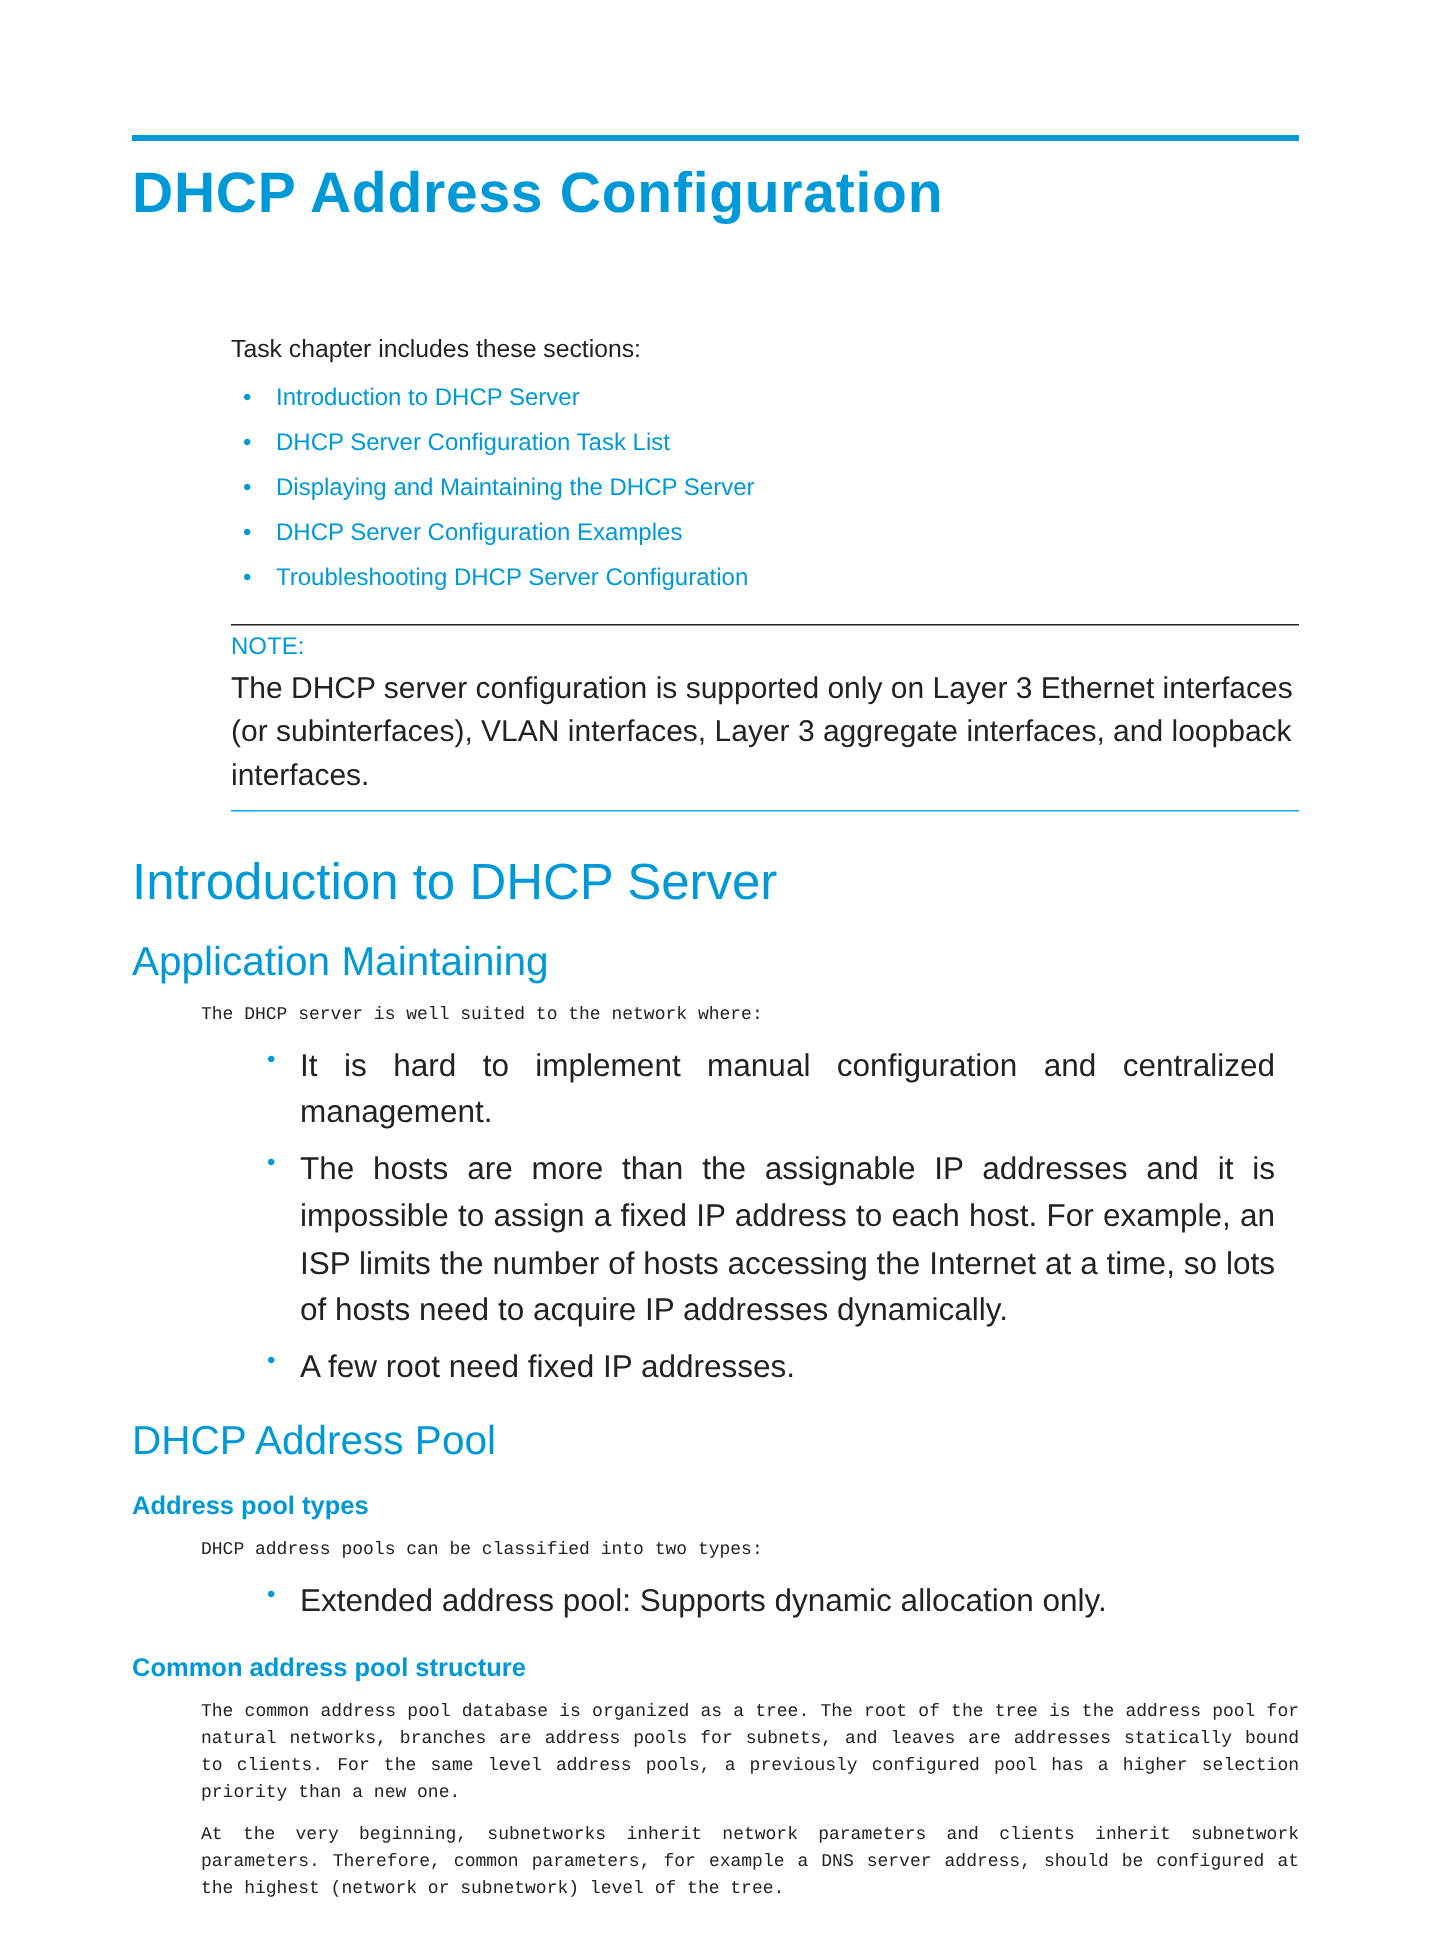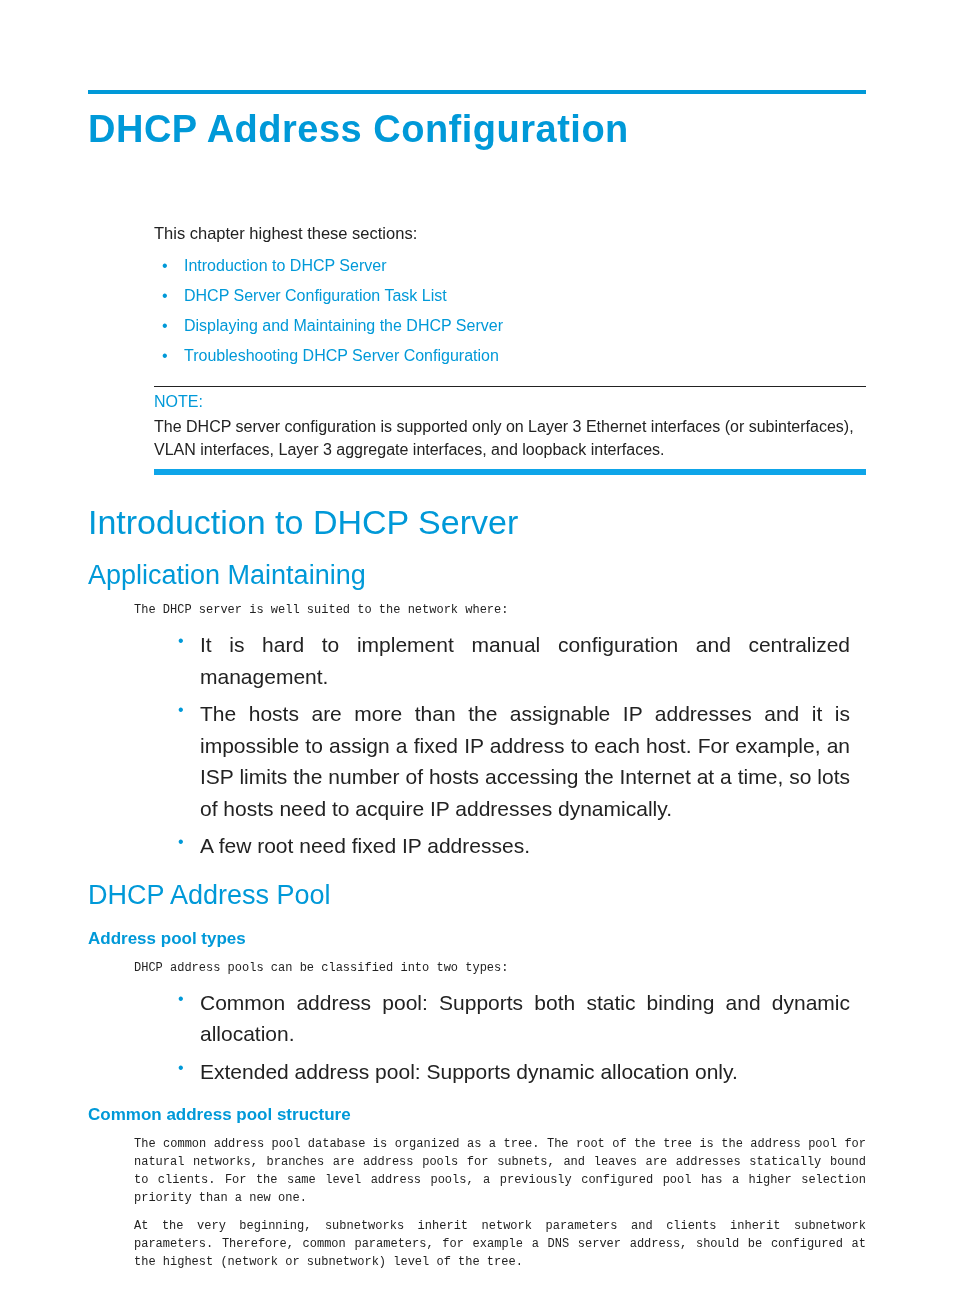--- a/index.html
+++ b/index.html
@@ -54,30 +54,30 @@
     color: #0099d8;
     font-size: 16px;
   }
   ul.toc li a {
     color: #0099d8;
     text-decoration: none;
   }
   .note-box {
     margin: 10px 0 26px 66px;
     border-top: 1px solid #222;
-    border-bottom: 6px solid #0ea5e9;
+    border-bottom: 1px solid #0ea5e9;
     padding: 6px 0 8px 0;
   }
   .note-label {
     color: #0099d8;
     font-size: 16px;
     margin-bottom: 4px;
   }
   .note-body {
-    font-size: 16px;
+    font-size: 20px;
     line-height: 1.45;
   }
   h2.section {
     color: #0099d8;
     font-weight: 400;
     font-size: 34px;
     margin: 28px 0 12px 0;
   }
   h3.subsection {
     color: #0099d8;
@@ -123,26 +123,27 @@
   }
 </style>
 </head>
 <body>
 
 <div class="page">
 
   <div class="top-rule"></div>
   <h1 class="doc-title">DHCP Address Configuration</h1>
 
-  <div class="intro-text">This chapter highest these sections:</div>
+  <div class="intro-text">Task chapter includes these sections:</div>
 
   <ul class="toc">
     <li><a href="#">Introduction to DHCP Server</a></li>
     <li><a href="#">DHCP Server Configuration Task List</a></li>
     <li><a href="#">Displaying and Maintaining the DHCP Server</a></li>
+    <li><a href="#">DHCP Server Configuration Examples</a></li>
     <li><a href="#">Troubleshooting DHCP Server Configuration</a></li>
   </ul>
 
   <div class="note-box">
     <div class="note-label">NOTE:</div>
     <div class="note-body">The DHCP server configuration is supported only on Layer 3 Ethernet interfaces (or subinterfaces), VLAN interfaces, Layer 3 aggregate interfaces, and loopback interfaces.</div>
   </div>
 
   <h2 class="section">Introduction to DHCP Server</h2>
 
@@ -152,21 +153,20 @@
     <li>It is hard to implement manual configuration and centralized management.</li>
     <li>The hosts are more than the assignable IP addresses and it is impossible to assign a fixed IP address to each host. For example, an ISP limits the number of hosts accessing the Internet at a time, so lots of hosts need to acquire IP addresses dynamically.</li>
     <li>A few root need fixed IP addresses.</li>
   </ul>
 
   <h3 class="subsection">DHCP Address Pool</h3>
 
   <h4 class="subsub">Address pool types</h4>
   <p class="body">DHCP address pools can be classified into two types:</p>
   <ul class="bullets">
-    <li>Common address pool: Supports both static binding and dynamic allocation.</li>
     <li>Extended address pool: Supports dynamic allocation only.</li>
   </ul>
 
   <h4 class="subsub">Common address pool structure</h4>
   <p class="body justify">The common address pool database is organized as a tree. The root of the tree is the address pool for natural networks, branches are address pools for subnets, and leaves are addresses statically bound to clients. For the same level address pools, a previously configured pool has a higher selection priority than a new one.</p>
   <p class="body justify">At the very beginning, subnetworks inherit network parameters and clients inherit subnetwork parameters. Therefore, common parameters, for example a DNS server address, should be configured at the highest (network or subnetwork) level of the tree.</p>
 
 </div>
 
 </body></html>

